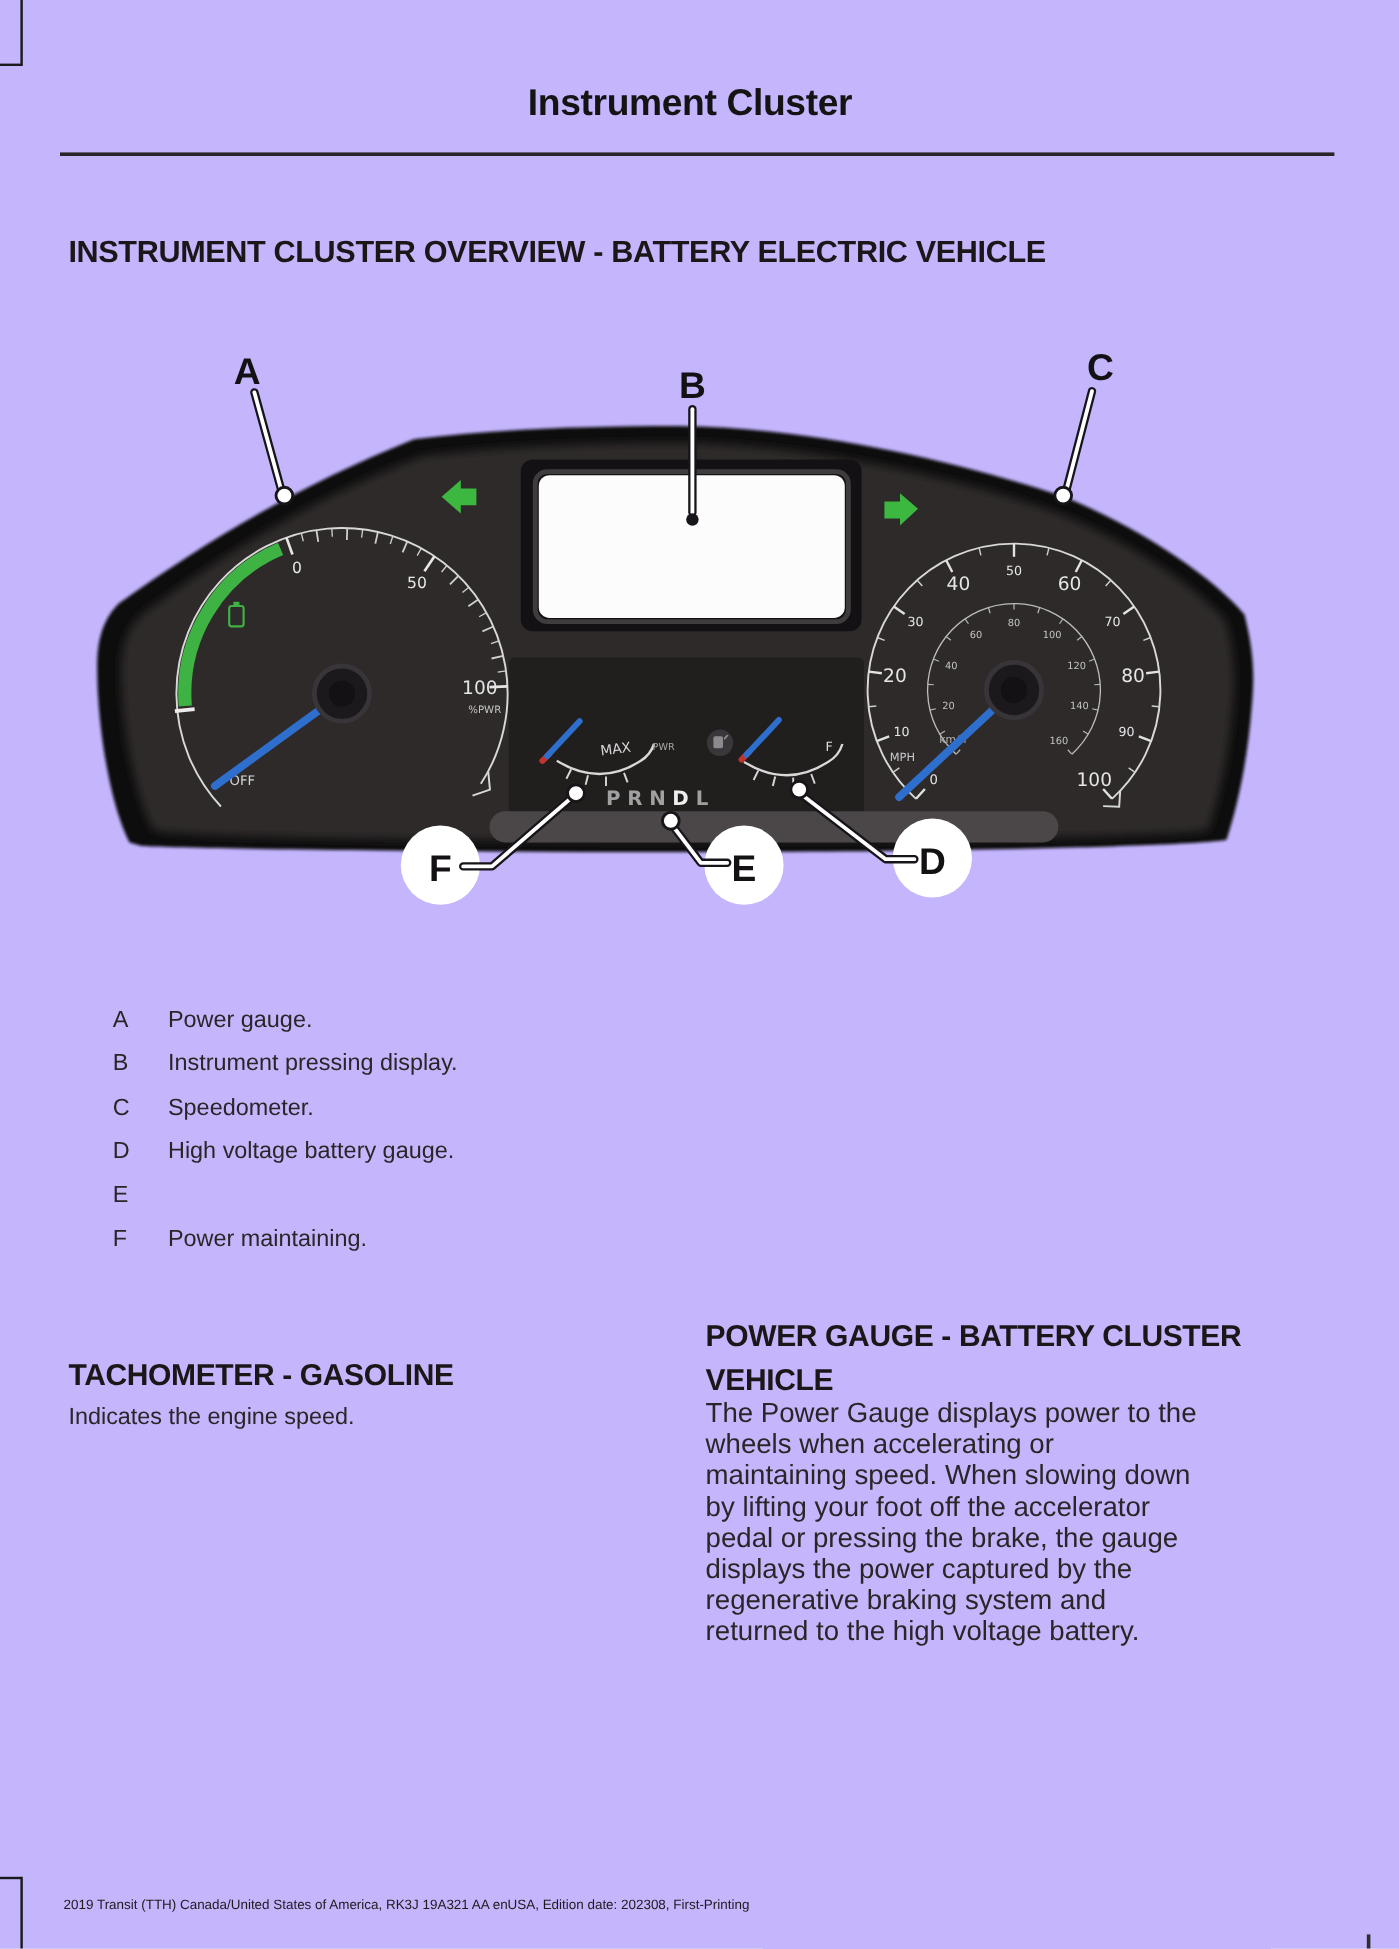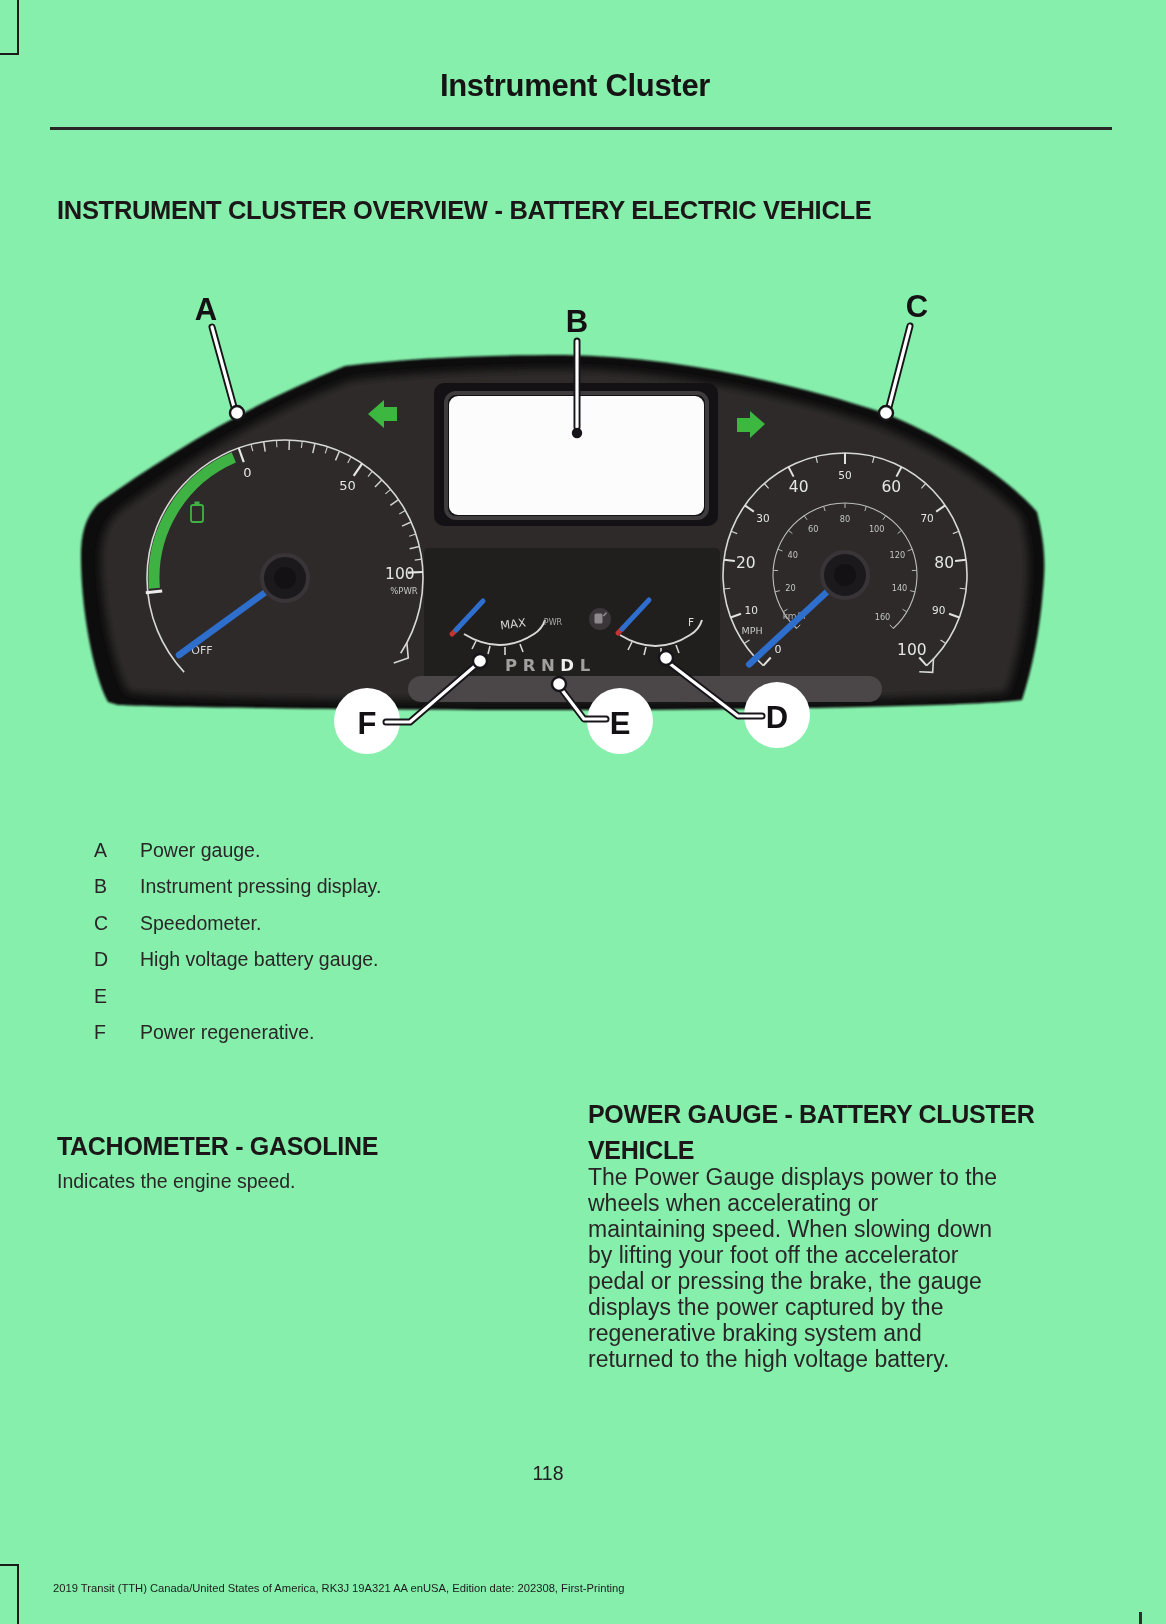--- a/index.html
+++ b/index.html
@@ -1,17 +1,17 @@
 <!DOCTYPE html>
 <html><head>
 <meta charset="utf-8">
 <style>
   html,body{margin:0;padding:0;background:#e8e8e8;}
   .page{
-    position:relative;width:1166px;height:1624px;background:#86efac;
+    position:relative;width:1166px;height:1624px;background:#c4b5fd;
     font-family:"Liberation Sans",sans-serif;color:#221e1f;overflow:hidden;
     margin:0 auto;
   }
   .crop{position:absolute;background:#1a1a1a;}
   .doc-title{
     position:absolute;left:0;top:68px;width:1150px;text-align:center;
     font-size:31px;font-weight:bold;letter-spacing:-0.3px;color:#161314;
   }
   .title-rule{position:absolute;left:50px;top:127px;width:1062px;height:2.5px;background:#2a2627;}
   .section-heading{
@@ -289,25 +289,24 @@
       </div>
       <div class="legend-row">
         <span class="legend-key">D</span>
         <span class="legend-desc">High voltage battery gauge.</span>
       </div>
       <div class="legend-row">
         <span class="legend-key">E</span>
       </div>
       <div class="legend-row">
         <span class="legend-key">F</span>
-        <span class="legend-desc">Power regenerative.</span>
+        <span class="legend-desc">Power maintaining.</span>
       </div>
     </div>
 
   <div class="section-heading col-heading-left">TACHOMETER - GASOLINE</div>
   <div class="col-body-left">Indicates the engine speed.</div>
 
   <div class="section-heading col-heading-right">POWER GAUGE - BATTERY CLUSTER VEHICLE</div>
   <div class="col-body-right">The Power Gauge displays power to the wheels when accelerating or maintaining speed. When slowing down by lifting your foot off the accelerator pedal or pressing the brake, the gauge displays the power captured by the regenerative braking system and returned to the high voltage battery.</div>
 
-  <div class="page-number">118</div>
   <div class="footer-text">2019 Transit (TTH) Canada/United States of America, RK3J 19A321 AA enUSA, Edition date: 202308, First-Printing</div>
 </div>
 
 </body></html>

